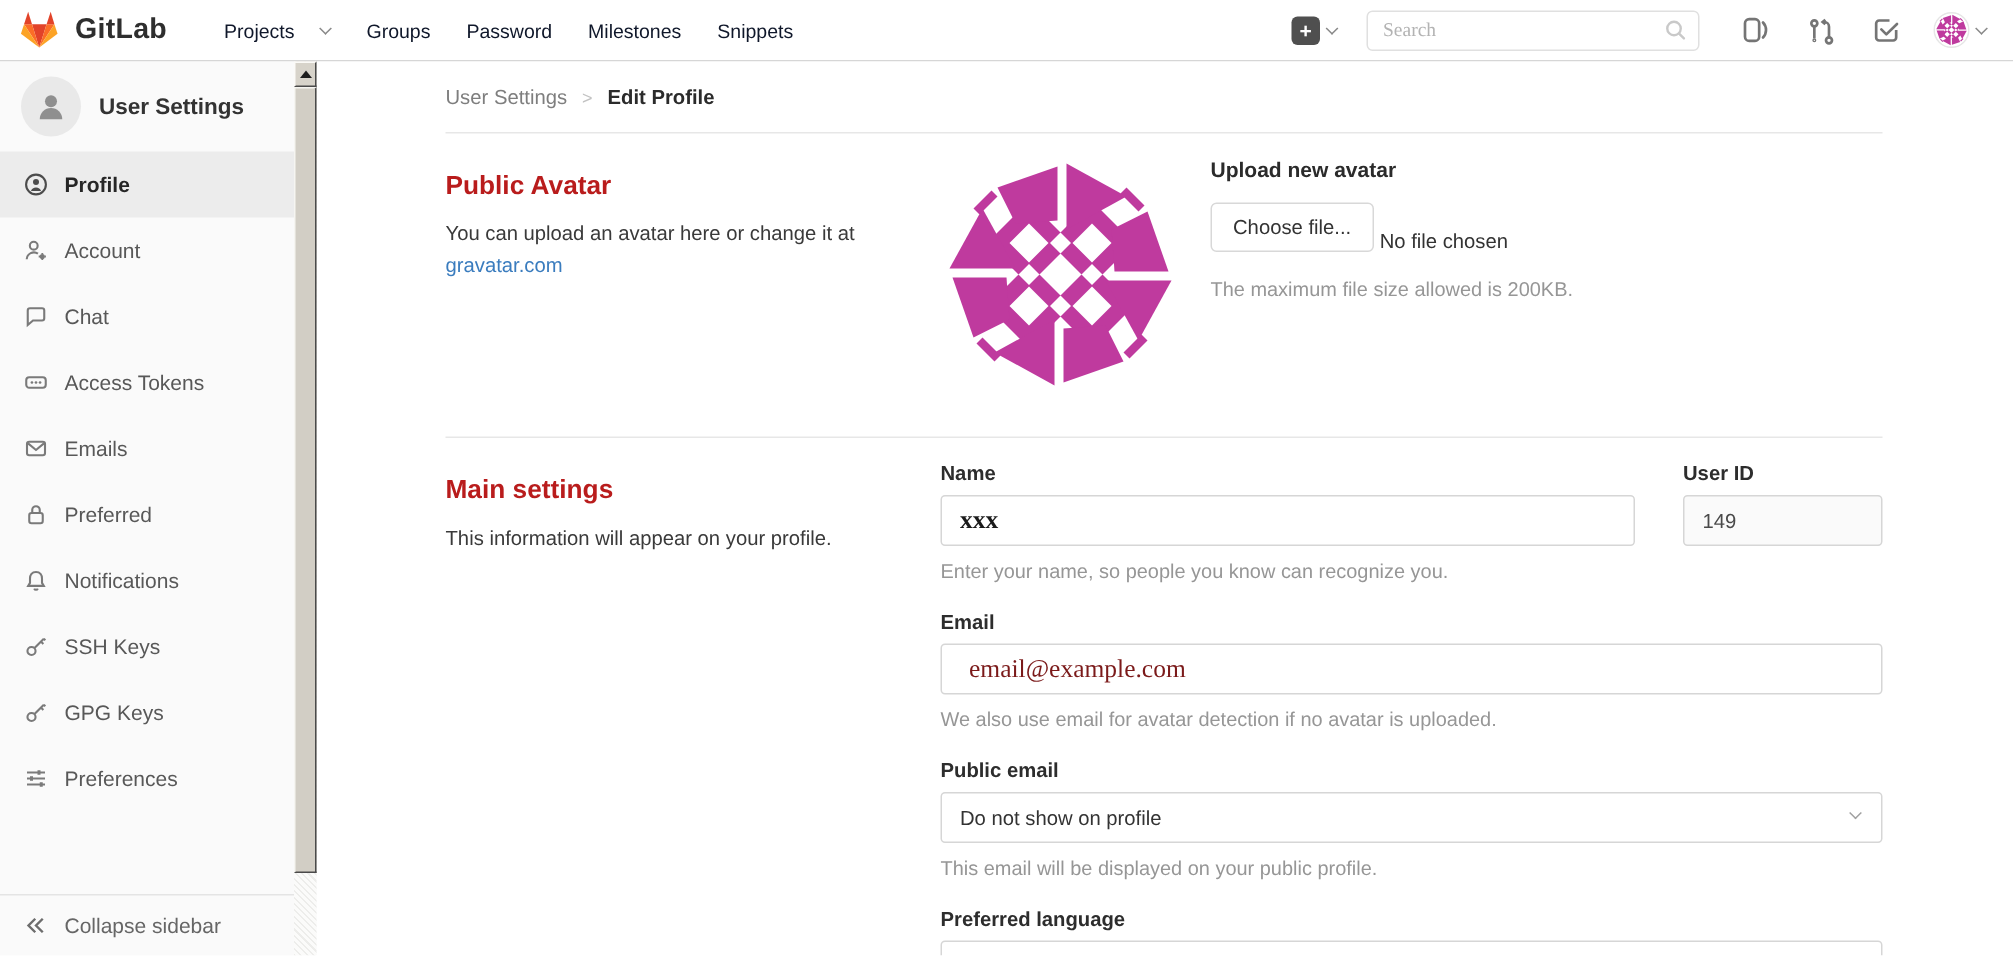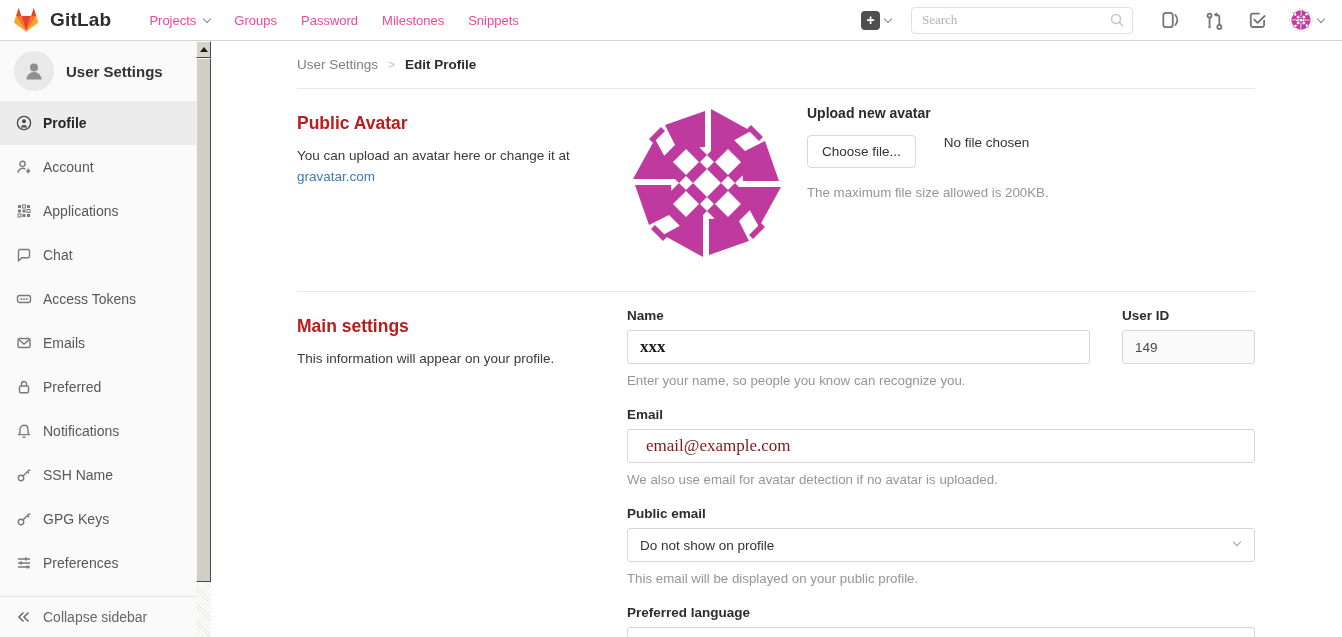--- a/index.html
+++ b/index.html
@@ -6,22 +6,22 @@
   html,body { width:1342px; height:637px; overflow:hidden; background:#fff;
     font-family:"Liberation Sans","DejaVu Sans",sans-serif; color:#333; }
 
   
   .navbar { height:41px; background:#fff; border-bottom:1px solid #d6d6d6;
     display:flex; align-items:center; padding:0 18px 0 12px; }
   .brand { display:flex; align-items:center; cursor:pointer; }
   .brand-logo { width:28px; height:28px; }
   .brand-name { font-size:19px; font-weight:600; color:#2e2e2e; margin-left:10px; letter-spacing:.2px; }
   .nav-links { display:flex; align-items:center; margin-left:26px; }
-  .nav-link { font-size:13px; color:#ec4899; padding:0 12px; height:41px; display:flex;
-    align-items:center; gap:8px; cursor:pointer; white-space:nowrap; }
+  .nav-link { font-size:13px; color:#0f172a; padding:0 12px; height:41px; display:flex;
+    align-items:center; gap:18px; cursor:pointer; white-space:nowrap; }
   .chev { width:6px; height:6px; border-right:1.4px solid #888; border-bottom:1.4px solid #888;
     transform:rotate(45deg); margin-top:-3px; display:inline-block; }
   .nav-right { margin-left:auto; display:flex; align-items:center; gap:10px; }
   .plus-wrap { display:flex; align-items:center; gap:5px; cursor:pointer; }
   .plus-box { width:19px; height:19px; background:#4f4f4f; border-radius:4px; color:#fff;
     font-size:14px; font-weight:700; display:flex; align-items:center; justify-content:center; line-height:1; }
   .search-wrap { position:relative; margin:0 10px; }
   .search-input { width:222px; height:27px; border:1px solid #e0e0e0; border-radius:4px;
     padding:0 28px 0 10px; font-size:13px; color:#444; background:#fff; outline:none;font-family:Liberation Serif, serif; }
   .search-input::placeholder { color:#b3b3b3; }
@@ -71,21 +71,21 @@
   .section + .section { border-top:1px solid #e7e7e7; }
   .sec-left { flex:0 0 330px; padding-right:30px; }
   .section-title { font-size:17.5px; font-weight:600; color:#b91c1c; margin:10px 0 12px; }
   .sec-desc { font-size:13.5px; color:#3a3a3a; line-height:1.55; }
   .link { color:#3a7cbe; cursor:pointer; text-decoration:none; }
 
   .avatar-area { display:flex; padding-bottom:28px; }
   .avatar-big { width:160px; height:160px; border-radius:50%; overflow:hidden; }
   .upload-col { margin-left:20px; padding-top:2px; }
   .upload-label { font-size:14px; font-weight:600; color:#2b2b2b; margin-bottom:14px; }
-  .file-row { display:flex; align-items:flex-start; gap:28px; }
+  .file-row { display:flex; align-items:flex-end; gap:4px; }
   .btn { display:inline-block; background:#fff; border:1px solid #d8d8d8; border-radius:4px;
     padding:8px 14px; font-size:13.5px; color:#333; cursor:pointer; }
   .file-status { font-size:13.5px; color:#333; }
   .hint { font-size:13.3px; color:#969696; margin-top:17px;text-align:center; }
 
   .form-col { flex:1; padding-top:2px; padding-bottom:10px; }
   .f-label { font-size:13.5px; font-weight:600; color:#2d2d2d; margin-bottom:7px; }
   .f-help { font-size:13.3px; color:#969696; margin-top:9px; }
   .f-group { margin-bottom:19px; }
   .name-row { display:flex; }
@@ -226,34 +226,20 @@
       <div class="sb-item">
         <svg width="16" height="16" viewBox="0 0 16 16" fill="none" stroke="#7a7a7a" stroke-width="1.4">
           <circle cx="6.5" cy="4.8" r="2.6"></circle>
             <path d="M1.8 13.8 a4.8 4.8 0 0 1 7.5 -3.7"></path>
           <circle cx="12.2" cy="12" r="1.7" fill="#7a7a7a" stroke="none"></circle>
           <path d="M12.2 9.6 v1 M12.2 13.4 v1 M9.8 12 h1 M13.6 12 h1" stroke-width="1.2"></path>
         </svg>
         <span>Account</span>
       </div>
       <div class="sb-item">
-        <svg width="16" height="16" viewBox="0 0 16 16" fill="#7a7a7a">
-          <rect x="2" y="2" width="3" height="3"></rect>
-            <rect x="6.5" y="2" width="3" height="3" fill="none" stroke="#7a7a7a"></rect>
-            <rect x="11" y="2" width="3" height="3"></rect>
-          <rect x="2" y="6.5" width="3" height="3"></rect>
-            <rect x="6.5" y="6.5" width="3" height="3"></rect>
-            <rect x="11" y="6.5" width="3" height="3" fill="none" stroke="#7a7a7a"></rect>
-          <rect x="2" y="11" width="3" height="3" fill="none" stroke="#7a7a7a"></rect>
-            <rect x="6.5" y="11" width="3" height="3"></rect>
-            <rect x="11" y="11" width="3" height="3"></rect>
-        </svg>
-        <span>Applications</span>
-      </div>
-      <div class="sb-item">
         <svg width="16" height="16" viewBox="0 0 16 16" fill="none" stroke="#7a7a7a" stroke-width="1.4">
           <path d="M2.5 4 a1.5 1.5 0 0 1 1.5 -1.5 h8 a1.5 1.5 0 0 1 1.5 1.5 v5.2 a1.5 1.5 0 0 1 -1.5 1.5 h-6 l-3.5 3 z"></path>
         </svg>
         <span>Chat</span>
       </div>
       <div class="sb-item">
         <svg width="16" height="16" viewBox="0 0 16 16" fill="none" stroke="#7a7a7a" stroke-width="1.4">
           <rect x="1.5" y="4.5" width="13" height="7" rx="2"></rect>
           <circle cx="5.3" cy="8" r="0.9" fill="#7a7a7a" stroke="none"></circle>
           <circle cx="8" cy="8" r="0.9" fill="#7a7a7a" stroke="none"></circle>
@@ -280,21 +266,21 @@
           <path d="M8 2.3 c2.7 0 4 2 4 4.4 v2.9 l1.2 2 h-10.4 l1.2 -2 v-2.9 c0 -2.4 1.3 -4.4 4 -4.4 z"></path>
           <path d="M6.8 13.4 a1.3 1.3 0 0 0 2.4 0"></path>
         </svg>
         <span>Notifications</span>
       </div>
       <div class="sb-item">
         <svg width="16" height="16" viewBox="0 0 16 16" fill="none" stroke="#7a7a7a" stroke-width="1.4">
           <circle cx="5" cy="11" r="2.7"></circle>
             <path d="M7 9 L13.2 2.8 M11.3 4.7 l1.6 1.6 M13.2 2.8 l1 1"></path>
         </svg>
-        <span>SSH Name</span>
+        <span>SSH Keys</span>
       </div>
       <div class="sb-item">
         <svg width="16" height="16" viewBox="0 0 16 16" fill="none" stroke="#7a7a7a" stroke-width="1.4">
           <circle cx="5" cy="11" r="2.7"></circle>
             <path d="M7 9 L13.2 2.8 M11.3 4.7 l1.6 1.6 M13.2 2.8 l1 1"></path>
         </svg>
         <span>GPG Keys</span>
       </div>
       <div class="sb-item">
         <svg width="16" height="16" viewBox="0 0 16 16" fill="none" stroke="#7a7a7a" stroke-width="1.4">

